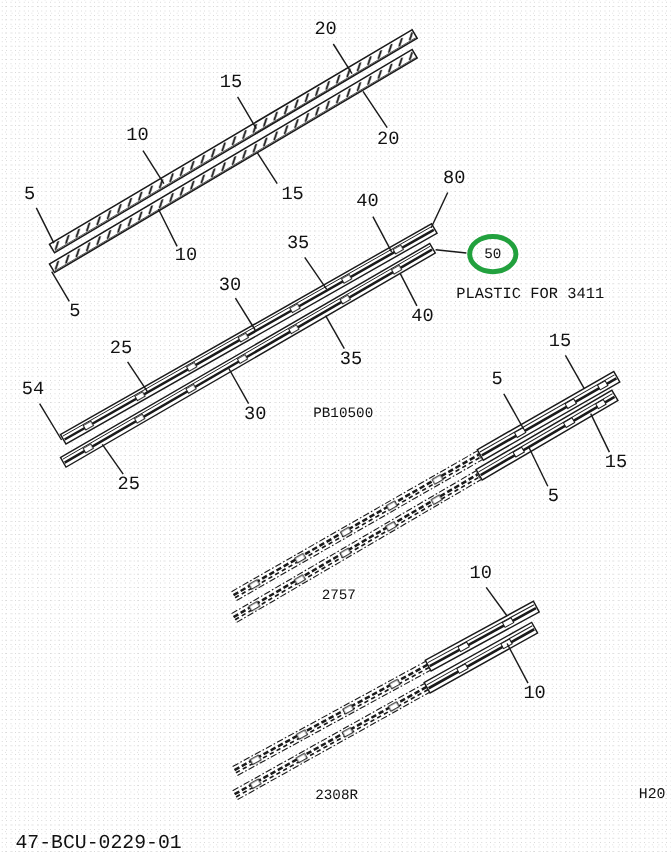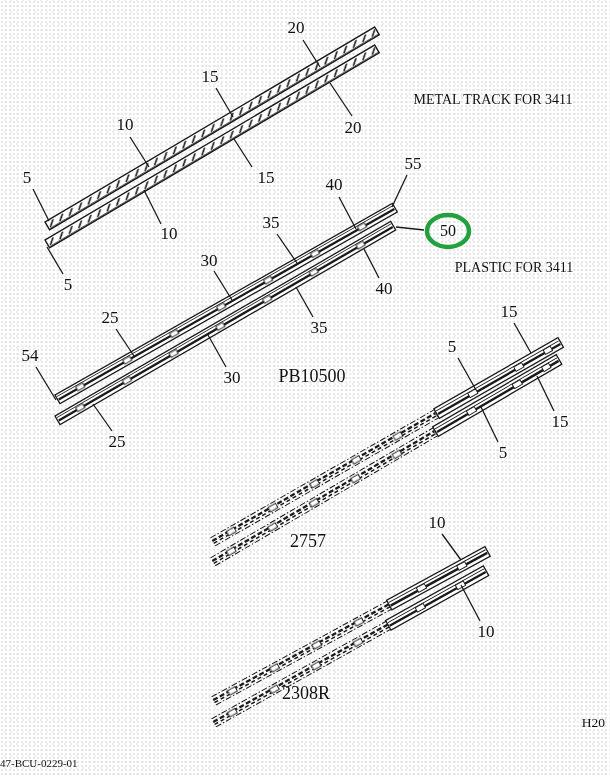--- a/index.html
+++ b/index.html
@@ -4,32 +4,32 @@
 <style>
   html,body { margin:0; padding:0; }
   .page {
     position:relative; width:610px; height:777px; overflow:hidden;
     background-color:#ffffff;
     background-image:
       radial-gradient(circle, #cfcfcf 0.6px, rgba(255,255,255,0) 0.8px),
       radial-gradient(circle, #dedede 0.6px, rgba(255,255,255,0) 0.8px);
     background-size: 4px 4px, 6px 6px;
     background-position: 0 0, 2px 3px;
-    font-family:Liberation Serif, serif;
+    font-family:Liberation Mono, monospace;
     color:#111;
   }
   svg.canvas { position:absolute; left:0; top:0; }
   .co {
     position:absolute; transform:translate(-50%,-50%);
     font-size:17px; line-height:1; white-space:nowrap;
   }
   .caption { font-size:14px; }
-  .part { font-size:18px; }
-  .hl { font-size:16px; font-weight:400; }
-  .footer-left  { position:absolute; left:0;  top:757px; font-size:11px; }
+  .part { font-size:13px; }
+  .hl { font-size:13px; font-weight:400; }
+  .footer-left  { position:absolute; left:14px;  top:757px; font-size:18px; }
   .footer-right { position:absolute; right:5px; top:715px; font-size:13.5px; }
 </style>
 </head>
 <body>
 
 <div class="page">
 
   <svg class="canvas" width="610" height="777" viewBox="0 0 610 777">
     <defs>
       <pattern id="hatchM" patternUnits="userSpaceOnUse" width="11" height="9">
@@ -139,42 +139,41 @@
   </svg>
 
   <div class="co" style="left:296px;top:27px">20</div>
   <div class="co" style="left:210px;top:76px">15</div>
   <div class="co" style="left:125px;top:124px">10</div>
   <div class="co" style="left:27px;top:177px">5</div>
   <div class="co" style="left:353px;top:127px">20</div>
   <div class="co" style="left:266px;top:177px">15</div>
   <div class="co" style="left:169px;top:233px">10</div>
   <div class="co" style="left:68px;top:284px">5</div>
-  <div class="co caption" style="left:493px;top:100px">METAL TRACK FOR 3411</div>
 
-  <div class="co" style="left:413px;top:163px">55</div>
+  <div class="co" style="left:413px;top:163px">80</div>
   <div class="co" style="left:334px;top:184px">40</div>
   <div class="co" style="left:271px;top:222px">35</div>
   <div class="co" style="left:209px;top:260px">30</div>
   <div class="co" style="left:110px;top:317px">25</div>
   <div class="co" style="left:30px;top:355px">54</div>
   <div class="co" style="left:117px;top:441px">25</div>
   <div class="co" style="left:232px;top:377px">30</div>
   <div class="co" style="left:319px;top:327px">35</div>
   <div class="co" style="left:384px;top:288px">40</div>
   <div class="co hl" style="left:448px;top:231px">50</div>
-  <div class="co caption" style="left:514px;top:268px">PLASTIC FOR 3411</div>
+  <div class="co caption" style="left:482px;top:268px">PLASTIC FOR 3411</div>
   <div class="co part" style="left:312px;top:376px">PB10500</div>
 
   <div class="co" style="left:509px;top:311px">15</div>
   <div class="co" style="left:452px;top:346px">5</div>
   <div class="co" style="left:560px;top:421px">15</div>
   <div class="co" style="left:503px;top:452px">5</div>
   <div class="co part" style="left:308px;top:541px">2757</div>
 
   <div class="co" style="left:437px;top:522px">10</div>
   <div class="co" style="left:486px;top:631px">10</div>
-  <div class="co part" style="left:306px;top:693px">2308R</div>
+  <div class="co part" style="left:306px;top:723px">2308R</div>
 
   <div class="footer-left">47-BCU-0229-01</div>
   <div class="footer-right">H20</div>
 
 </div>
 
 </body></html>

